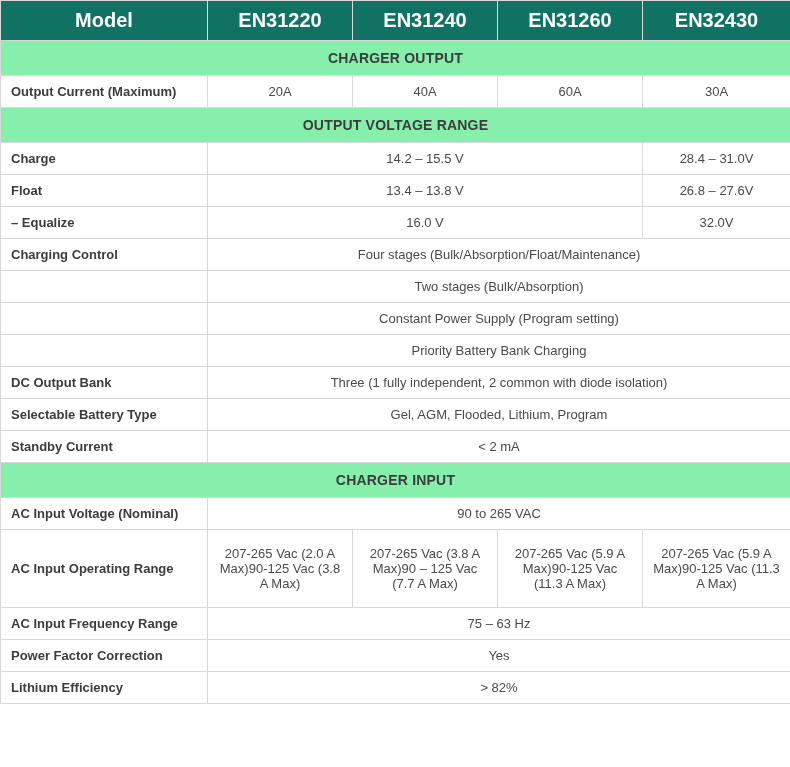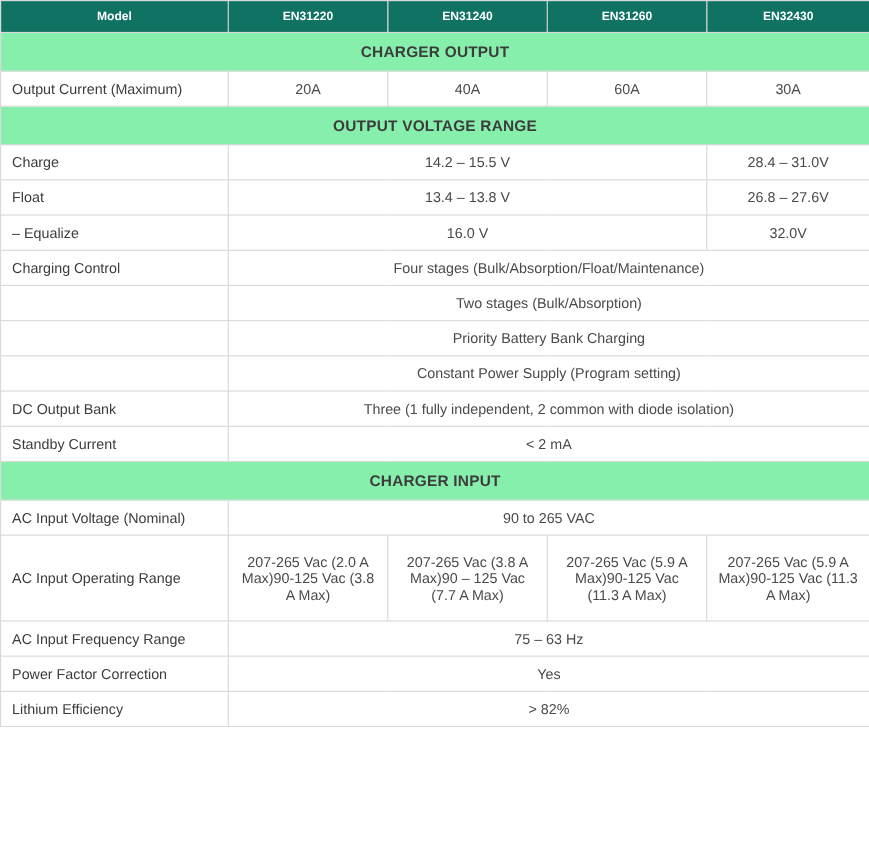--- a/index.html
+++ b/index.html
@@ -28,35 +28,35 @@
   col.c1 { width: 145px; }
   col.c2 { width: 145px; }
   col.c3 { width: 145px; }
   col.c4 { width: 148px; }
 
   thead th {
     background: #0f7262;
     color: #ffffff;
     font-weight: bold;
     text-align: center;
-    font-size: 11px;
+    font-size: 20px;
     padding: 11px 8px;
     border: 1px solid #0f7262;
   }
   tr.section td {
     background: #86efac;
     color: #3c3c3c;
     text-align: center;
     font-weight: bold;
     font-size: 14px;
     letter-spacing: 0.2px;
     padding: 9px 8px;
   }
   td.label {
-    font-weight: normal;
+    font-weight: bold;
     color: #3c3c3c;
     text-align: left;
     font-size: 13px;
   }
   td.val {
     text-align: center;
     color: #4a4a4a;
   }
   td.empty {
     background: #ffffff;
@@ -123,33 +123,37 @@
       <td class="val" colspan="4">Four stages (Bulk/Absorption/Float/Maintenance)</td>
     </tr>
 
     <tr>
       <td class="label empty"></td>
       <td class="val" colspan="4">Two stages (Bulk/Absorption)</td>
     </tr>
 
     <tr>
       <td class="label empty"></td>
-      <td class="val" colspan="4">Priority Battery Bank Charging</td>
+      <td class="val" colspan="4">Constant Power Supply (Program setting)</td>
     </tr>
 
     <tr>
       <td class="label empty"></td>
-      <td class="val" colspan="4">Constant Power Supply (Program setting)</td>
+      <td class="val" colspan="4">Priority Battery Bank Charging</td>
     </tr>
 
     <tr>
       <td class="label">DC Output Bank</td>
       <td class="val" colspan="4">Three (1 fully independent, 2 common with diode isolation)</td>
     </tr>
 
+    <tr>
+      <td class="label">Selectable Battery Type</td>
+      <td class="val" colspan="4">Gel, AGM, Flooded, Lithium, Program</td>
+    </tr>
 
     <tr>
       <td class="label">Standby Current</td>
       <td class="val" colspan="4">&lt; 2 mA</td>
     </tr>
 
     <tr class="section">
       <td colspan="5">CHARGER INPUT</td>
     </tr>
 

